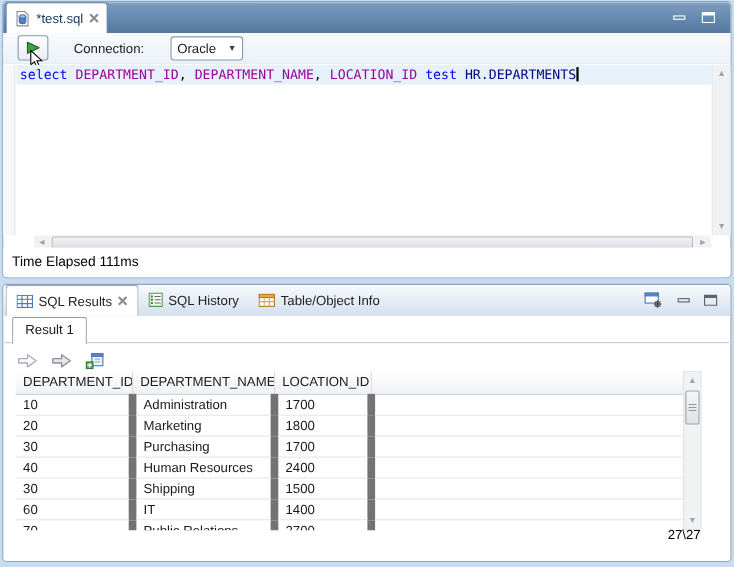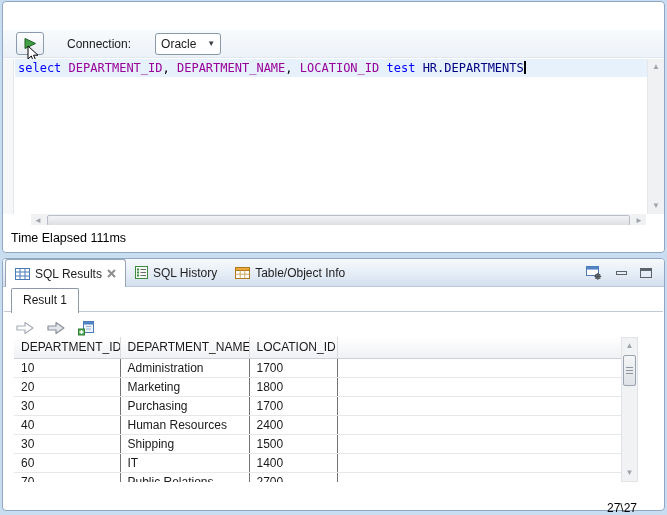--- a/index.html
+++ b/index.html
@@ -46,36 +46,57 @@
   .vtab{display:flex;align-items:center;gap:5px;padding:0 9px;color:#222;cursor:pointer}
   .vtab.active{background:#fff;border:1px solid #96a4b5;border-bottom:none;border-radius:3px 3px 0 0;margin-bottom:-1px;z-index:2}
   .view-btns{position:absolute;right:12px;top:0;height:28px;display:flex;gap:13px;align-items:center}
   .subtab-row{position:absolute;left:1px;right:1px;top:29px;height:24px;border-bottom:1px solid #c4cad3}
   .subtab{position:absolute;left:7px;top:0;height:25px;background:#fff;border:1px solid #8e99a8;border-bottom:none;border-radius:2px 2px 0 0;padding:0 11px;line-height:23px;z-index:2}
   .rtoolbar{position:absolute;left:12px;top:58px;height:22px;display:flex;align-items:center;gap:11px}
   .rtool{cursor:pointer;display:flex;align-items:center}
   .grid-wrap{position:absolute;left:11px;right:26px;top:78px;height:145px;overflow:hidden}
   table.rgrid{border-collapse:collapse;table-layout:fixed;width:calc(100% - 17px)}
   .rgrid th{height:21px;font-weight:normal;text-align:left;padding:0 7px;background:linear-gradient(180deg,#ffffff,#f0f1f4);border-right:1px solid #d9dce1;border-bottom:1px solid #cdd2d9;color:#1a1a1a;overflow:hidden;white-space:nowrap}
-  .rgrid td{height:19px;padding:0 7px;border-right:1px solid #737373;border-bottom:1px solid #e5e7eb;overflow:hidden;white-space:nowrap;cursor:default}
+  .rgrid td{height:19px;padding:0 7px;border-right:7px solid #737373;border-bottom:1px solid #e5e7eb;overflow:hidden;white-space:nowrap;cursor:default}
   .rgrid .c0{width:106px}.rgrid .c1{width:129px}.rgrid .c2{width:88px}.rgrid .c3{width:auto}
   .rgrid th.c3,.rgrid td.c3{border-right:none}
   .vsb2{position:absolute;right:0;top:0;bottom:0;width:17px;background:#f1f2f4;border:1px solid #e2e3e6;display:flex;flex-direction:column;align-items:center}
   .vsb2 .sb-arrow{padding:4px 0}
   .vsb2-thumb{width:13px;height:31px;margin-top:1px;background:linear-gradient(180deg,#f4f5f6,#dee1e6);border:1px solid #9aa3af;border-radius:2px;position:relative}
   .vsb2-thumb::after{content:"";position:absolute;left:2px;right:2px;top:11px;height:7px;
     background:repeating-linear-gradient(180deg,#8c96a3 0,#8c96a3 1px,transparent 1px,transparent 3px)}
   .vsb2 .down{margin-top:auto}
-  .rowcount{position:absolute;right:27px;top:242px;font-size:12px;color:#000}
+  .rowcount{position:absolute;right:27px;top:220px;font-size:12px;color:#000}
   .icon{display:inline-flex;align-items:center}
 </style>
 </head>
 <body>
 
 <section class="panel editor-panel">
+  <div class="etabbar">
+    <div class="etab">
+      <span class="icon">
+        <svg width="15" height="16" viewBox="0 0 15 16">
+          <path d="M2.5 1.5 h7 l3 3 v10 h-10 z" fill="#fff" stroke="#8a8a8a"></path>
+          <path d="M4.5 6 v5 a3 1.6 0 0 0 6 0 v-5" fill="#4f81c4" stroke="#2a5a9a" stroke-width="0.8"></path>
+          <ellipse cx="7.5" cy="6" rx="3" ry="1.6" fill="#9cc0e8" stroke="#2a5a9a" stroke-width="0.8"></ellipse>
+        </svg>
+      </span>
+      <span class="etab-label">*test.sql</span>
+      <span class="tab-close">
+        <svg width="9" height="9" viewBox="0 0 9 9">
+            <path d="M1 1 L8 8 M8 1 L1 8" stroke="#8d8d8d" stroke-width="2"></path>
+          </svg>
+      </span>
+    </div>
+    <div class="win-btns">
+      <span class="min-w"></span>
+      <span class="max-w"></span>
+    </div>
+  </div>
 
   <div class="etoolbar">
     <button class="run-btn">
       <span class="icon">
         <svg width="15" height="13" viewBox="0 0 15 13">
           <path d="M2 1.5 L12.5 6.5 L2 11.5 Z" fill="#43a047" stroke="#1b5e20" stroke-linejoin="round"></path>
         </svg>
       </span>
       <span class="mouse-cursor">
         <svg width="13" height="19" viewBox="0 0 13 19">

